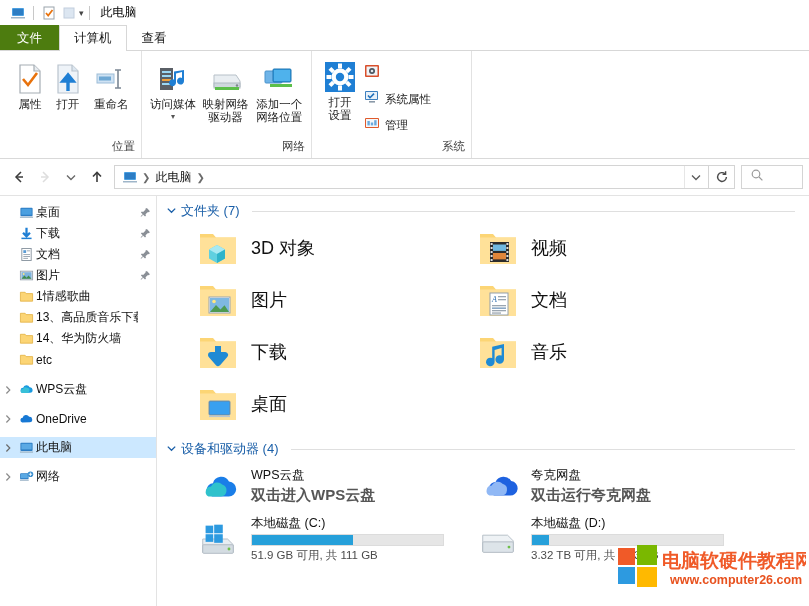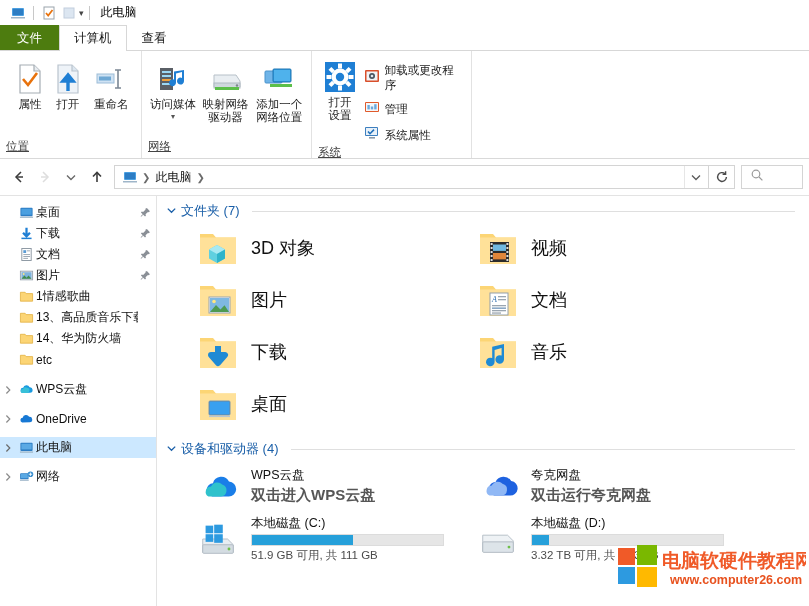--- a/index.html
+++ b/index.html
@@ -35,21 +35,21 @@
   .tab.active:after{ content:""; position:absolute; left:0; right:0; bottom:-1px; height:1px; background:#fff; }
 
   
   .ribbon {
     height:108px; background:#ffffff; border-bottom:1px solid #d9d9d9;
     display:flex; align-items:stretch; position:relative;
   }
   .rgroup { display:flex; flex-direction:column; position:relative; padding:4px 6px 0 6px; }
   .rgroup + .rgroup { border-left:1px solid #e2e2e2; }
   .rgroup-items { flex:1; display:flex; align-items:flex-start; gap:2px; }
-  .rgroup-label { text-align:left; font-size:11.5px; color:#444; padding-bottom:4px;text-decoration:underline; }
+  .rgroup-label { text-align:right; font-size:11.5px; color:#444; padding-bottom:4px; }
 
   .bigbtn {
     width:46px; display:flex; flex-direction:column; 
     padding-top:6px; cursor:default;
   }
   .bigbtn .bi { height:34px; display:flex; align-items:flex-end; justify-content:center; }
   .bigbtn .bl { font-size:11.5px; color:#222; margin-top:3px; text-align:center; line-height:13px; }
   .bigbtn.w58 { width:58px; }
   .bigbtn.w44 { width:44px; }
 
@@ -252,44 +252,43 @@
         <div class="smallcol">
           <div class="smallbtn">
             <span>
               <svg width="16" height="16" viewBox="0 0 16 16">
                 <rect x="1" y="2" width="14" height="12" rx="1" fill="#d94f2b"></rect>
                 <rect x="2.5" y="3.5" width="11" height="9" fill="#f0f4f7"></rect>
                 <circle cx="8" cy="8" r="3" fill="#4a5560"></circle>
                 <circle cx="8" cy="8" r="1.3" fill="#dfe6ec"></circle>
               </svg>
             </span>
-            <span class="sl">卸载或更改程序</span>
+          </div>
+          <div class="smallbtn">
+            <span>
+              <svg width="16" height="16" viewBox="0 0 16 16">
+                <rect x="1" y="2" width="13" height="9" rx="1" fill="#3d7fbf"></rect>
+                <rect x="2" y="3" width="11" height="7" fill="#e8f1f9"></rect>
+                <path d="M4 6.5l2 2.2L10 4.6" stroke="#1f6fba" stroke-width="1.6" fill="none"></path>
+                <rect x="5" y="12" width="6" height="1.6" fill="#8a99a8"></rect>
+              </svg>
+            </span>
+            <span class="sl">系统属性</span>
           </div>
           <div class="smallbtn">
             <span>
               <svg width="16" height="16" viewBox="0 0 16 16">
                 <rect x="1" y="3" width="14" height="10" rx="1" fill="#e05a2b"></rect>
                 <rect x="2" y="4" width="12" height="8" fill="#f3f7fa"></rect>
                 <rect x="3.4" y="6" width="2.4" height="4.4" fill="#6aa9dd"></rect>
                 <rect x="6.8" y="7.5" width="2.4" height="2.9" fill="#6aa9dd"></rect>
                 <rect x="10.2" y="5.2" width="2.4" height="5.2" fill="#6aa9dd"></rect>
               </svg>
             </span>
             <span class="sl">管理</span>
-          </div>
-          <div class="smallbtn">
-            <span>
-              <svg width="16" height="16" viewBox="0 0 16 16">
-                <rect x="1" y="2" width="13" height="9" rx="1" fill="#3d7fbf"></rect>
-                <rect x="2" y="3" width="11" height="7" fill="#e8f1f9"></rect>
-                <path d="M4 6.5l2 2.2L10 4.6" stroke="#1f6fba" stroke-width="1.6" fill="none"></path>
-                <rect x="5" y="12" width="6" height="1.6" fill="#8a99a8"></rect>
-              </svg>
-            </span>
-            <span class="sl">系统属性</span>
           </div>
         </div>
       </div>
       <div class="rgroup-label">系统</div>
     </div>
 
     <div class="rgroup" style="flex:1"></div>
   </div>
 
   <div class="navbar">

